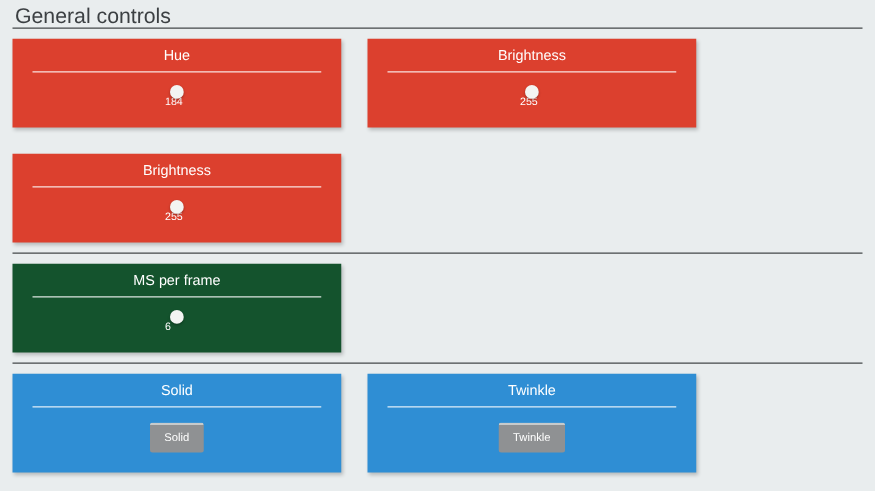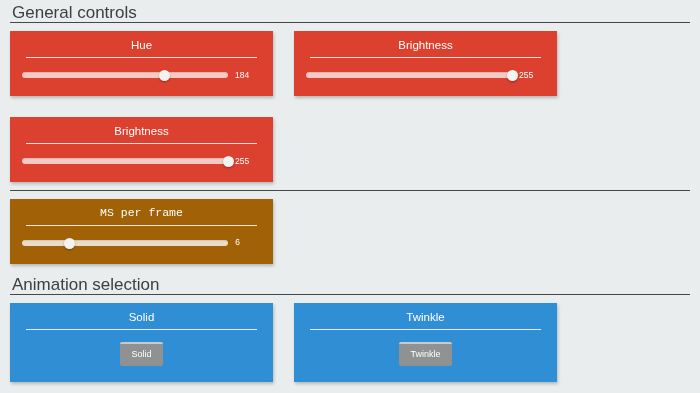--- a/index.html
+++ b/index.html
@@ -39,40 +39,41 @@
     margin-bottom: 8px;
   }
   .panel {
     width: 263px;
     box-sizing: border-box;
     border-radius: 0;
     padding: 7px 10px 10px 10px;
     box-shadow: 1px 2px 3px rgba(0,0,0,0.22);
   }
   .panel-red { background: #dc402e; }
-  .panel-orange { background: #a16207; font-family: Liberation Mono, monospace; }
+  .panel-orange { background: #14532d; }
   .panel-blue { background: #2f8ed4; }
 
   .panel-title {
     color: #ffffff;
     font-size: 11.5px;
     text-align: center;
     line-height: 14px;
     padding-bottom: 5px;
   }
   .panel-divider {
     height: 1px;
     background: rgba(255,255,255,0.85);
     margin: 0 6px 0 6px;
   }
 
   .slider-row {
     display: flex;
     align-items: center;
     padding: 12px 2px 6px 2px;
+    flex-direction: column;
   }
   .slider {
     position: relative;
     flex: 1 1 auto;
     height: 6px;
     border-radius: 3px;
     background: rgba(255,255,255,0.72);
     box-shadow: inset 0 1px 1px rgba(0,0,0,0.10);
   }
   .panel-orange .slider { background: rgba(255,255,255,0.78); }
@@ -172,21 +173,20 @@
             <div class="thumb" style="left:23%"></div>
           </div>
           <div class="slider-value">6</div>
         </div>
       </div>
 
     </div>
   </div>
 
   <div class="section">
-    <div class="section-heading">Animation selection</div>
     <hr class="section-rule">
     <div class="panel-row">
 
       <div class="panel panel-blue">
         <div class="panel-title">Solid</div>
         <div class="panel-divider"></div>
         <div class="button-row">
           <button class="anim-button">Solid</button>
         </div>
       </div>

